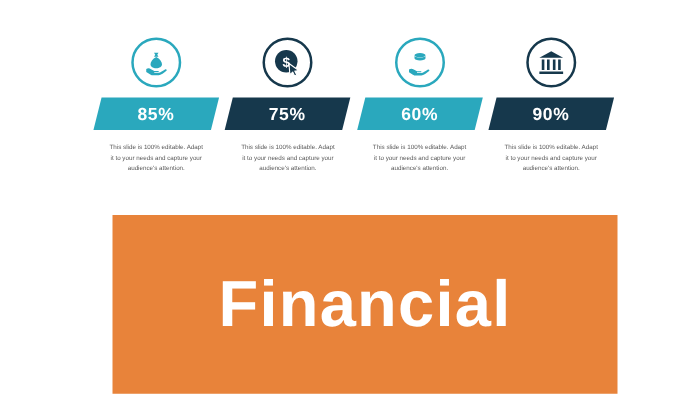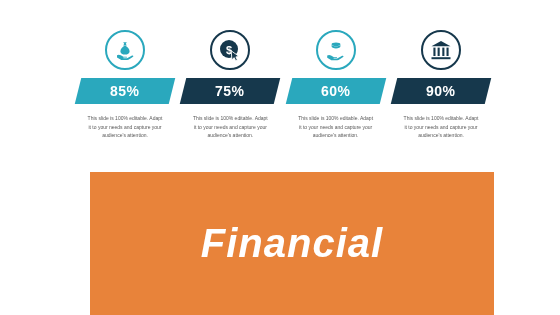--- a/index.html
+++ b/index.html
@@ -87,24 +87,23 @@
     top: 172px;
     width: 404px;
     height: 143px;
     background: #e8833a;
     display: flex;
     align-items: center;
     justify-content: center;
   }
   .title-text {
     color: #ffffff;
-    font-size: 40px;
+    font-size: 52px;
     font-weight: bold;
     letter-spacing: 1px;
-    font-style: italic;
   }
 </style>
 </head>
 <body>
 
 <div class="slide">
 
   <div class="stats-row">
 
     <div class="stat-col">

